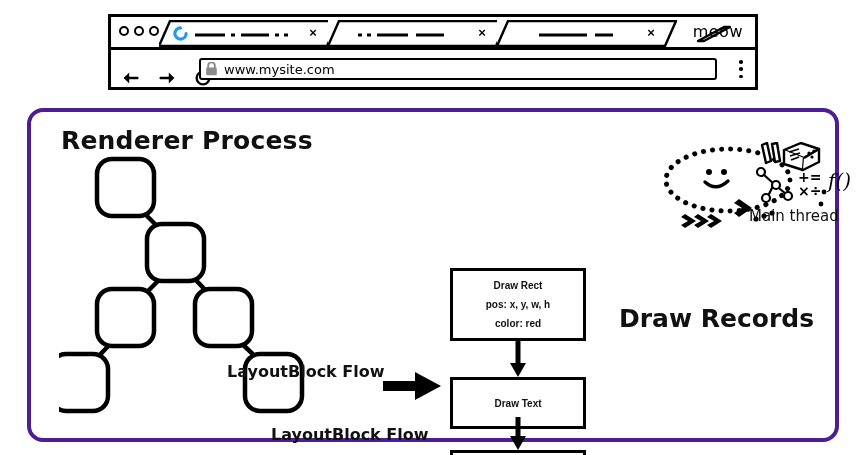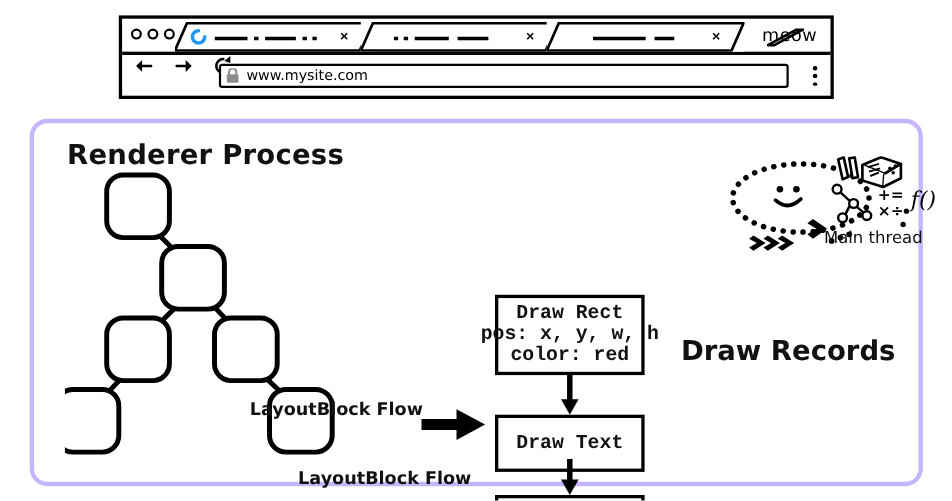--- a/index.html
+++ b/index.html
@@ -111,20 +111,21 @@
   }
 
   
   #toolbar {
     position: absolute;
     left: 0;
     top: 33px;
     width: 100%;
     height: 57px;
     display: flex;
+    align-items: center;
     box-sizing: border-box;
     text-decoration: underline;
   }
   .nav-btn {
     width: 22px;
     height: 22px;
     margin-left: 7px;
     position: relative;
   }
   .nav-btn svg { display: block; }
@@ -178,21 +179,21 @@
     border-radius: 50%;
   }
 
   
   #renderer-panel {
     position: absolute;
     left: 27px;
     top: 108px;
     width: 812px;
     height: 334px;
-    border: 4px solid #c4b5fd;
+    border: 4px solid #4c1d95;
     border-radius: 16px;
     background: #fff;
     box-sizing: border-box;
   }
 
   #panel-title {
     position: absolute;
     left: 30px;
     top: 14px;
     font-size: 25px;
@@ -239,26 +240,26 @@
     border: 3.5px solid #000;
     background: #fff;
     box-sizing: border-box;
     display: flex;
     flex-direction: column;
     align-items: center;
     justify-content: center;
     text-align: center;
   }
   .paint-box .pline {
-    font-size: 18px;
+    font-size: 10px;
     font-weight: bold;
     color: #111;
     line-height: 19px;
     white-space: nowrap;
-    font-family: Liberation Mono, monospace;
+    font-family: Liberation Sans, sans-serif;
   }
   #paint-box-1 { left: 419px; top: 156px; width: 136px; height: 73px; }
   #paint-box-2 { left: 419px; top: 265px; width: 136px; height: 52px; }
   #paint-box-3 { left: 419px; top: 338px; width: 136px; height: 73px; }
 
   .paint-connector {
     position: absolute;
     left: 478px;
     width: 18px;
   }

